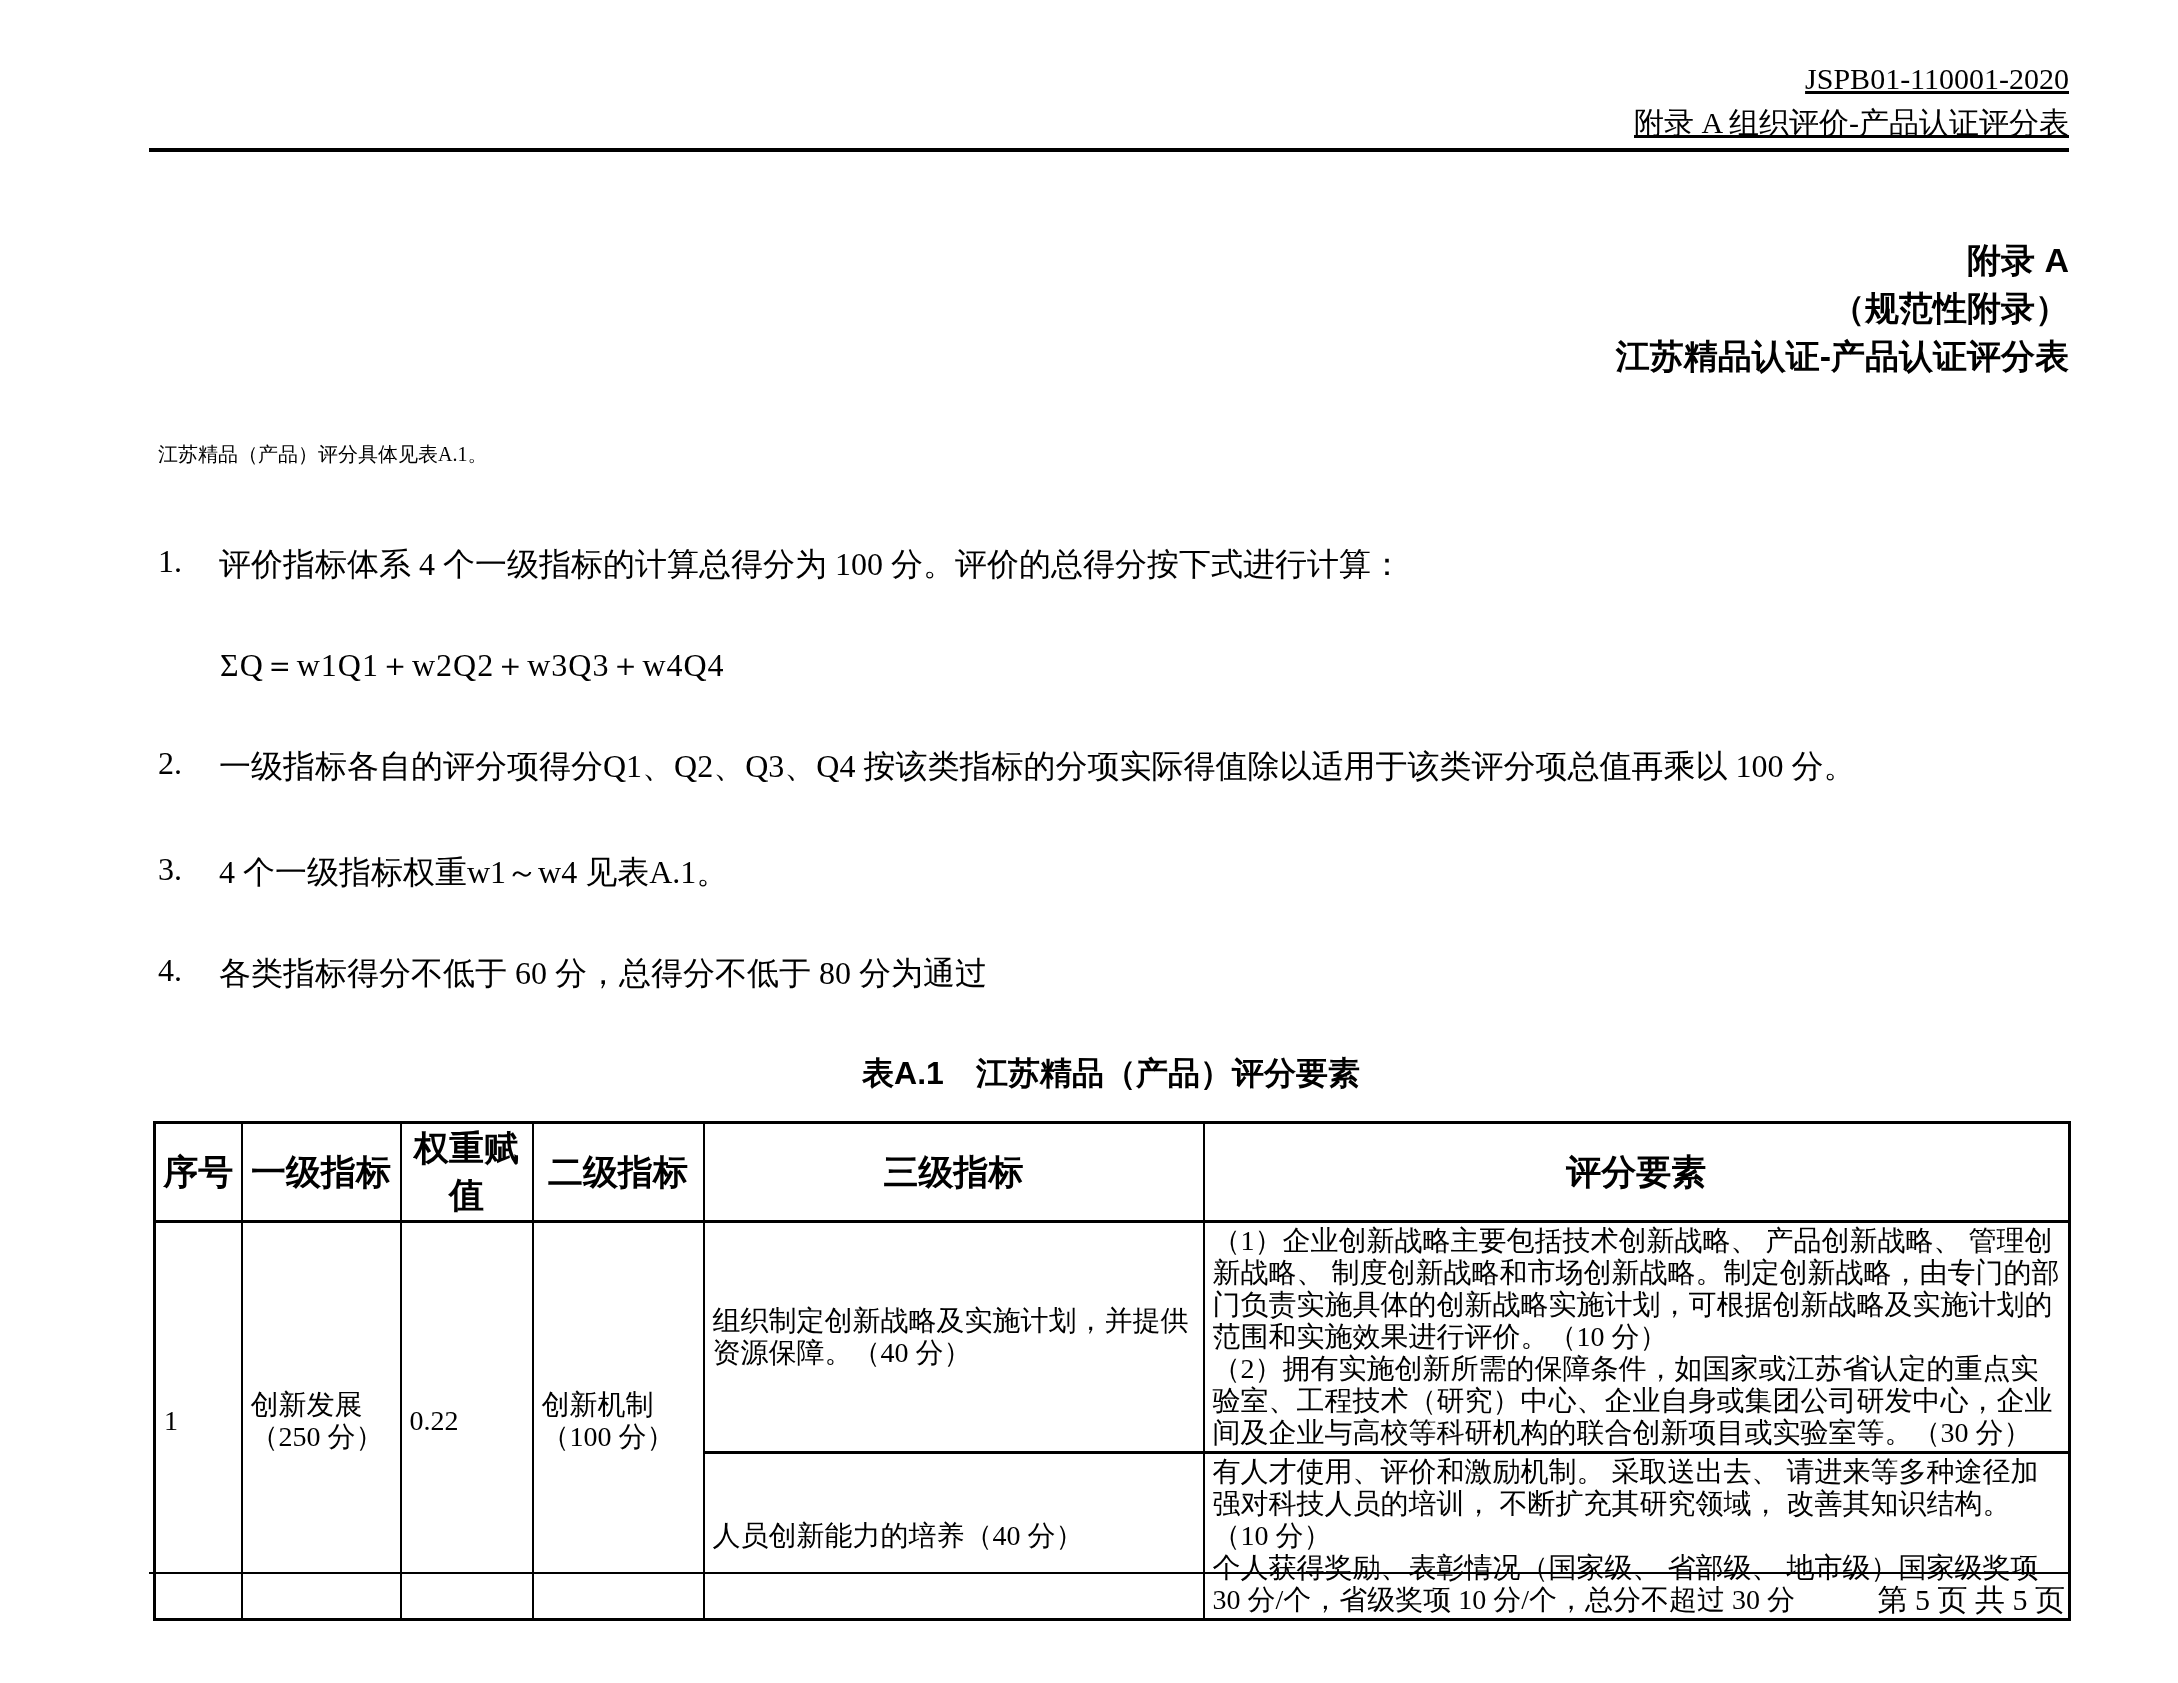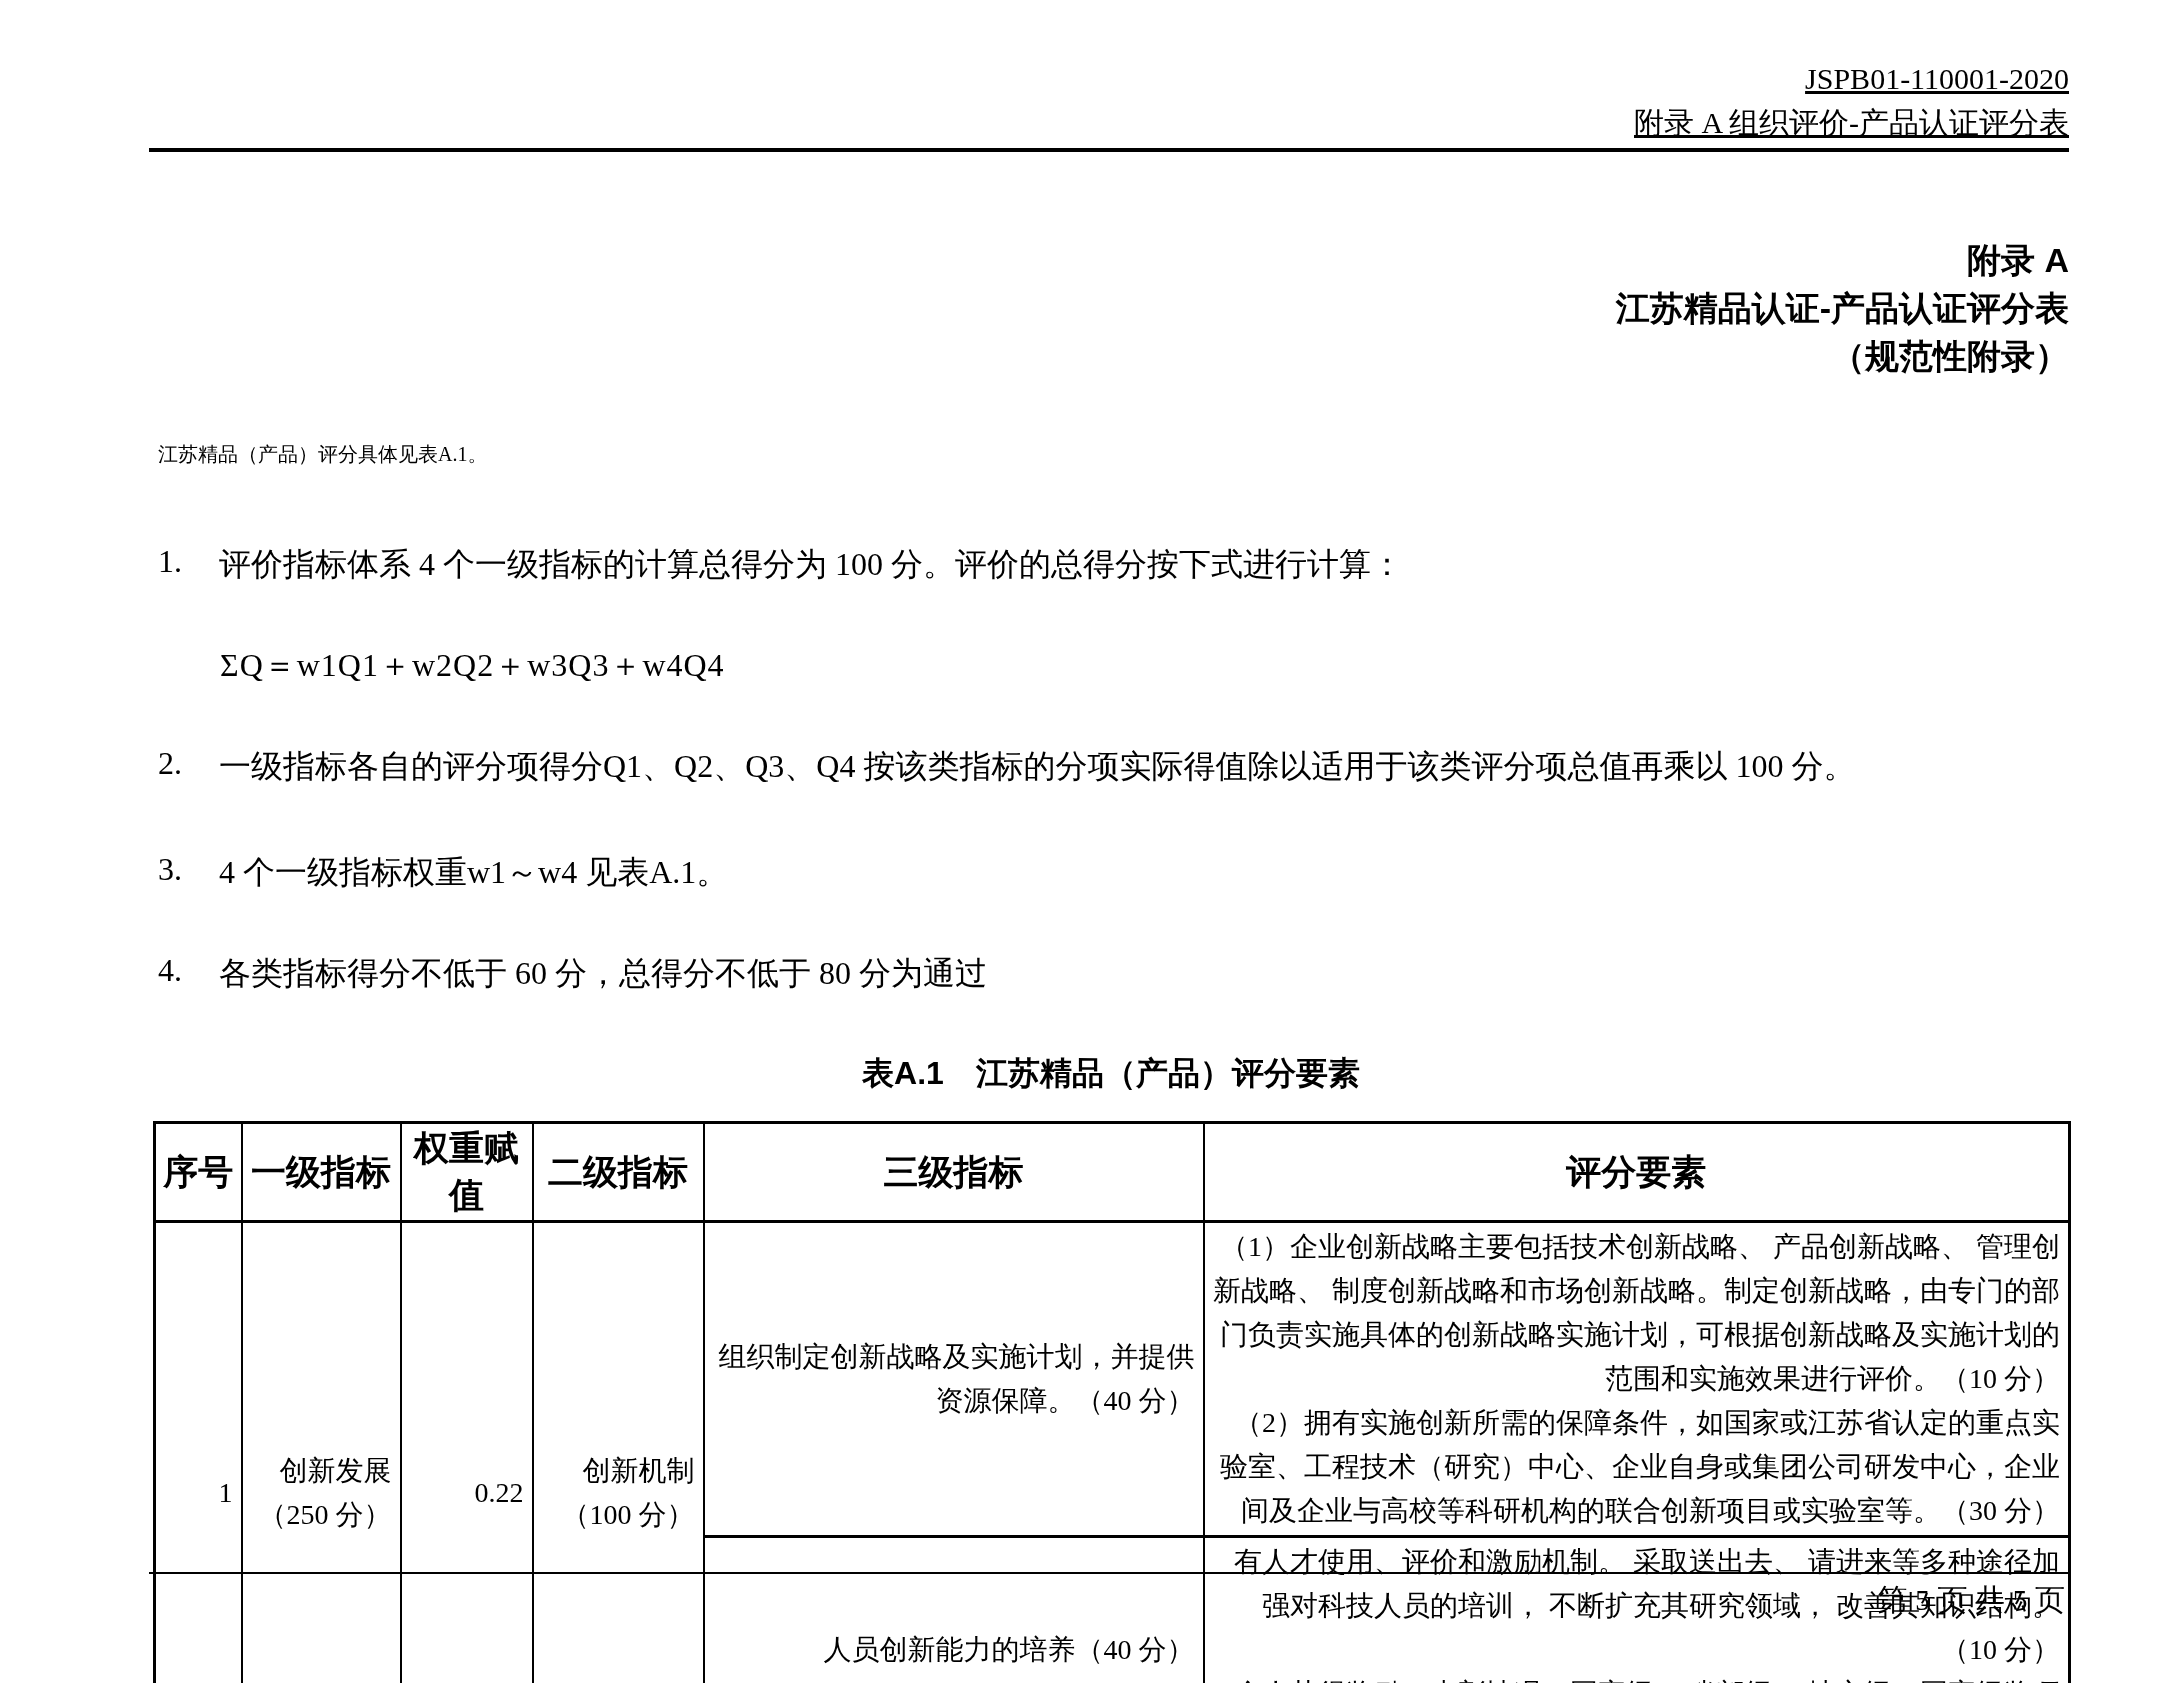--- a/index.html
+++ b/index.html
@@ -47,22 +47,22 @@
     border-collapse:collapse; table-layout:fixed;
     width:1916px; border:3px solid #000;
   }
   table.score th {
     border:2px solid #000; border-bottom:3px solid #000;
     font-family:"Liberation Sans","DejaVu Sans",sans-serif;
     font-weight:bold; font-size:35px; height:32px; padding:1px 4px;
   }
   table.score td {
     border:2px solid #000;
-    font-size:28px; line-height:44px;
-    vertical-align:middle; text-align:right;
+    font-size:28px; line-height:32px;
+    vertical-align:middle; text-align:left;
     padding:2px 8px;
   }
   td.cell-level3 { text-align:left; padding:4px 14px; }
   td.cell-elements { text-align:left; vertical-align:top; padding:3px 12px; }
   td.cell-weight { vertical-align:top; padding-top:4px; }
   tr.sub-row-1 { height:230px; }
   tr.sub-row-1 td { border-bottom:3px solid #000; }
   tr.sub-row-2 { height:123px; }
 
   #footer-rule { top:1572px; left:149px; right:109px; border-top:2px solid #000; }
@@ -72,22 +72,22 @@
 <body>
 
 <div class="abs" id="doc-header">
   <div>JSPB01-110001-2020</div>
   <div>附录 A 组织评价-产品认证评分表</div>
 </div>
 <div class="abs" id="header-rule"></div>
 
 <div class="abs" id="title-block">
   <div>附录 A</div>
+  <div>（规范性附录）</div>
   <div>江苏精品认证-产品认证评分表</div>
-  <div>（规范性附录）</div>
 </div>
 
 <div class="abs" id="intro">江苏精品（产品）评分具体见表A.1。</div>
 
 <div class="abs list-item" id="item-1">
   <span class="list-num">1.</span>
   <span>评价指标体系 4 个一级指标的计算总得分为 100 分。评价的总得分按下式进行计算：</span>
 </div>
 
 <div class="abs" id="formula">ΣQ＝w1Q1＋w2Q2＋w3Q3＋w4Q4</div>

